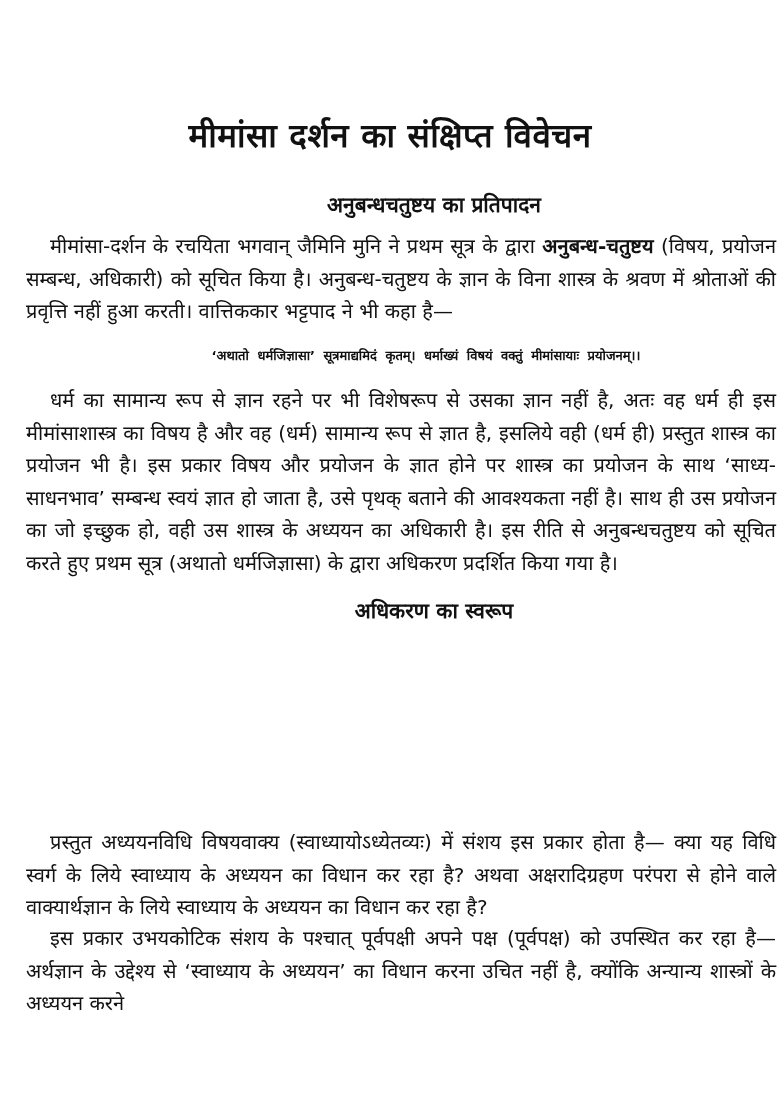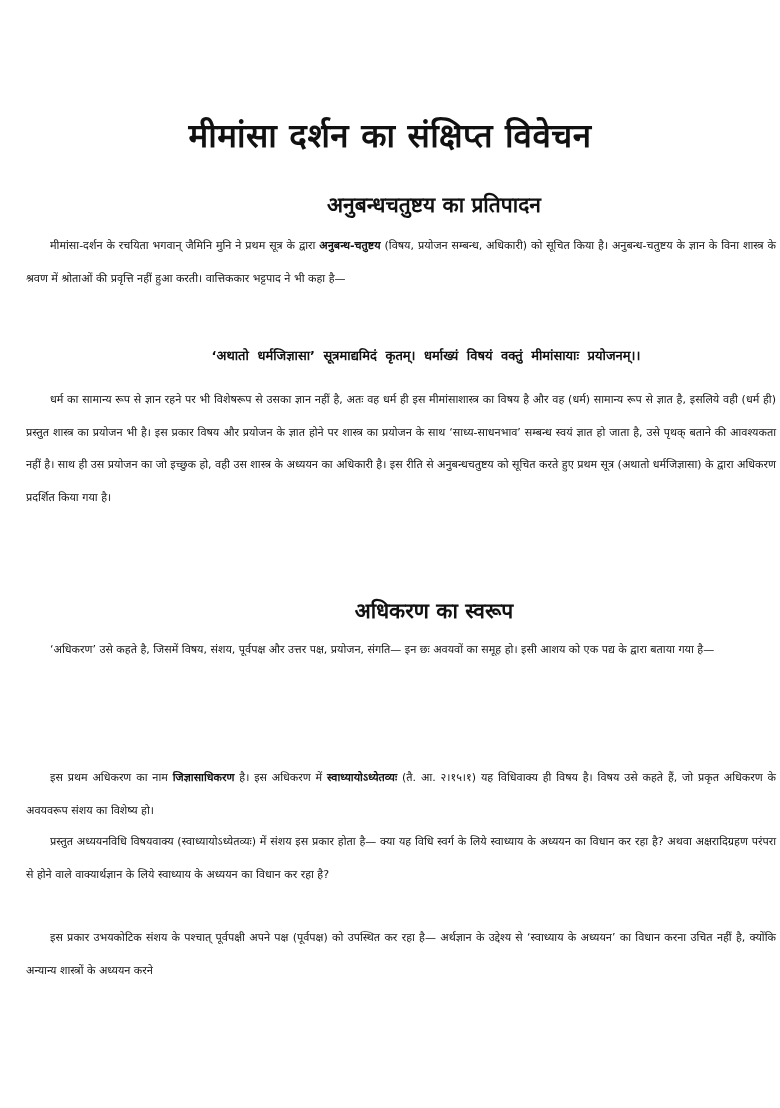--- a/index.html
+++ b/index.html
@@ -11,21 +11,21 @@
   .title {
     position: absolute; top: 112px; left: 0; width: 780px; text-align: center;
     font-size: 33px; font-weight: bold; letter-spacing: 0.5px;
   }
   .subhead {
     position: absolute; left: 0; width: 780px; text-align: center;
     font-size: 21px; font-weight: bold; padding-left: 44px;
   }
   .para {
     position: absolute; left: 26px; width: 750px;
-    font-size: 11px; line-height: 32.5px; text-align: justify;
+    font-size: 20px; line-height: 32.5px; text-align: justify;
     text-align-last: left;
   }
   .para .indent { display: inline-block; width: 24px; }
   .verse {
     position: absolute; left: 0; width: 780px; text-align: center;
     font-size: 13px; font-weight: bold; word-spacing: 4px; margin-left: 36px;
   }
   b { font-weight: bold; }
 </style>
 </head>
@@ -38,22 +38,20 @@
   <div class="subhead" style="top:190px;">अनुबन्धचतुष्टय का प्रतिपादन</div>
 
   <div class="para" style="top:230px;"><span class="indent"></span><span>मीमांसा-दर्शन के रचयिता भगवान् जैमिनि मुनि ने प्रथम सूत्र के द्वारा </span><b>अनुबन्ध-चतुष्टय</b><span> (विषय, प्रयोजन सम्बन्ध, अधिकारी) को सूचित किया है। अनुबन्ध-चतुष्टय के ज्ञान के विना शास्त्र के श्रवण में श्रोताओं की प्रवृत्ति नहीं हुआ करती। वात्तिककार भट्टपाद ने भी कहा है—</span></div>
 
   <div class="verse" style="top:346px;">‘अथातो धर्मजिज्ञासा’ सूत्रमाद्यमिदं कृतम्। धर्माख्यं विषयं वक्तुं मीमांसायाः प्रयोजनम्।।</div>
 
   <div class="para" style="top:384px;"><span class="indent"></span><span>धर्म का सामान्य रूप से ज्ञान रहने पर भी विशेषरूप से उसका ज्ञान नहीं है, अतः वह धर्म ही इस मीमांसाशास्त्र का विषय है और वह (धर्म) सामान्य रूप से ज्ञात है, इसलिये वही (धर्म ही) प्रस्तुत शास्त्र का प्रयोजन भी है। इस प्रकार विषय और प्रयोजन के ज्ञात होने पर शास्त्र का प्रयोजन के साथ ‘साध्य-साधनभाव’ सम्बन्ध स्वयं ज्ञात हो जाता है, उसे पृथक् बताने की आवश्यकता नहीं है। साथ ही उस प्रयोजन का जो इच्छुक हो, वही उस शास्त्र के अध्ययन का अधिकारी है। इस रीति से अनुबन्धचतुष्टय को सूचित करते हुए प्रथम सूत्र (अथातो धर्मजिज्ञासा) के द्वारा अधिकरण प्रदर्शित किया गया है।</span></div>
 
   <div class="subhead" style="top:596px;">अधिकरण का स्वरूप</div>
 
-  <div class="para" style="top:634px;"><span class="indent"></span><span>‘अधिकरण’ उसे कहते है, जिसमें विषय, संशय, पूर्वपक्ष और उत्तर पक्ष, प्रयोजन, संगति— इन छः अवयवों का समूह हो। इसी आशय को एक पद्य के द्वारा बताया गया है—</span></div>
 
 
-  <div class="para" style="top:762px;"><span class="indent"></span><span>इस प्रथम अधिकरण का नाम </span><b>जिज्ञासाधिकरण</b><span> है। इस अधिकरण में </span><b>स्वाध्यायोऽध्येतव्यः</b><span> (तै. आ. २।१५।१) यह विधिवाक्य ही विषय है। विषय उसे कहते हैं, जो प्रकृत अधिकरण के अवयवरूप संशय का विशेष्य हो।</span></div>
 
   <div class="para" style="top:922px;"><span class="indent"></span><span>इस प्रकार उभयकोटिक संशय के पश्चात् पूर्वपक्षी अपने पक्ष (पूर्वपक्ष) को उपस्थित कर रहा है— अर्थज्ञान के उद्देश्य से ‘स्वाध्याय के अध्ययन’ का विधान करना उचित नहीं है, क्योंकि अन्यान्य शास्त्रों के अध्ययन करने</span></div>
 
   <div class="para" style="top:826px;"><span class="indent"></span><span>प्रस्तुत अध्ययनविधि विषयवाक्य (स्वाध्यायोऽध्येतव्यः) में संशय इस प्रकार होता है— क्या यह विधि स्वर्ग के लिये स्वाध्याय के अध्ययन का विधान कर रहा है? अथवा अक्षरादिग्रहण परंपरा से होने वाले वाक्यार्थज्ञान के लिये स्वाध्याय के अध्ययन का विधान कर रहा है?</span></div>
 
 </div>
 
 </body></html>

